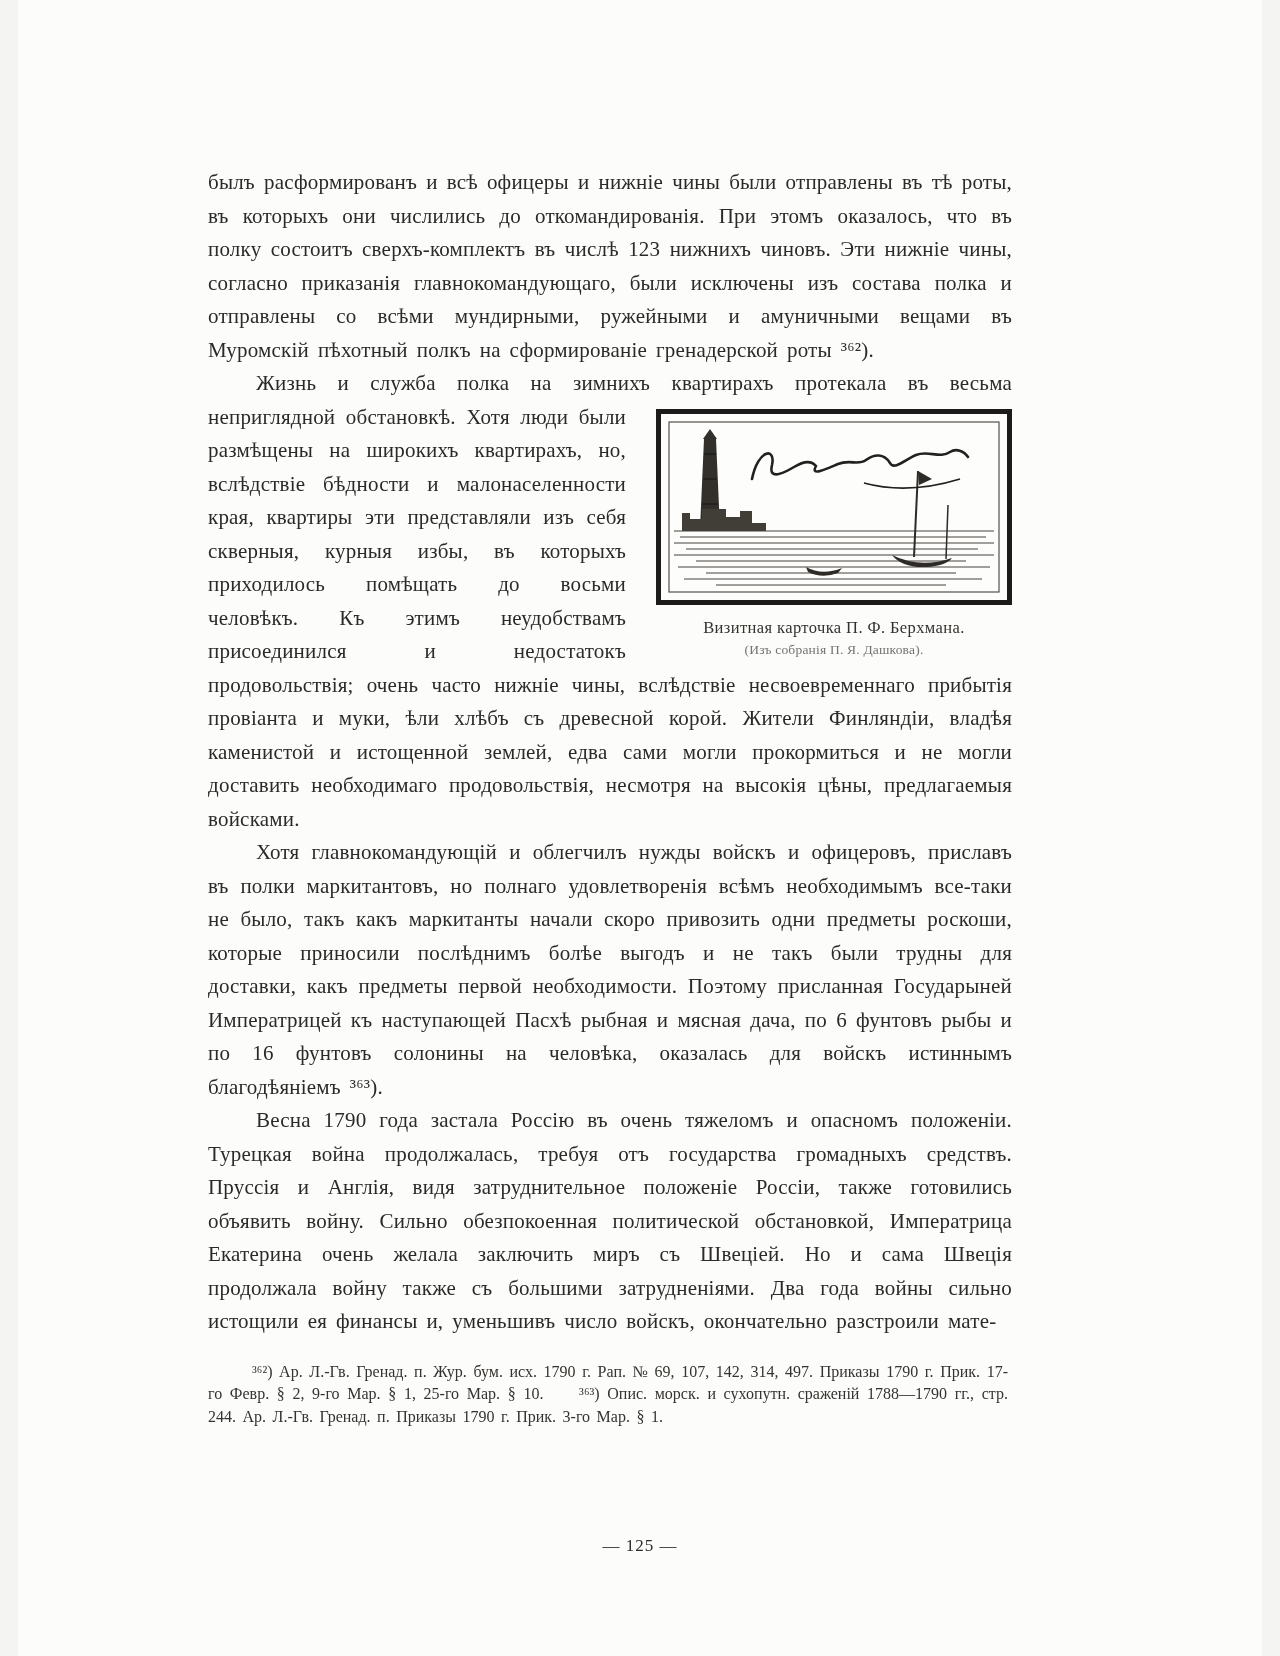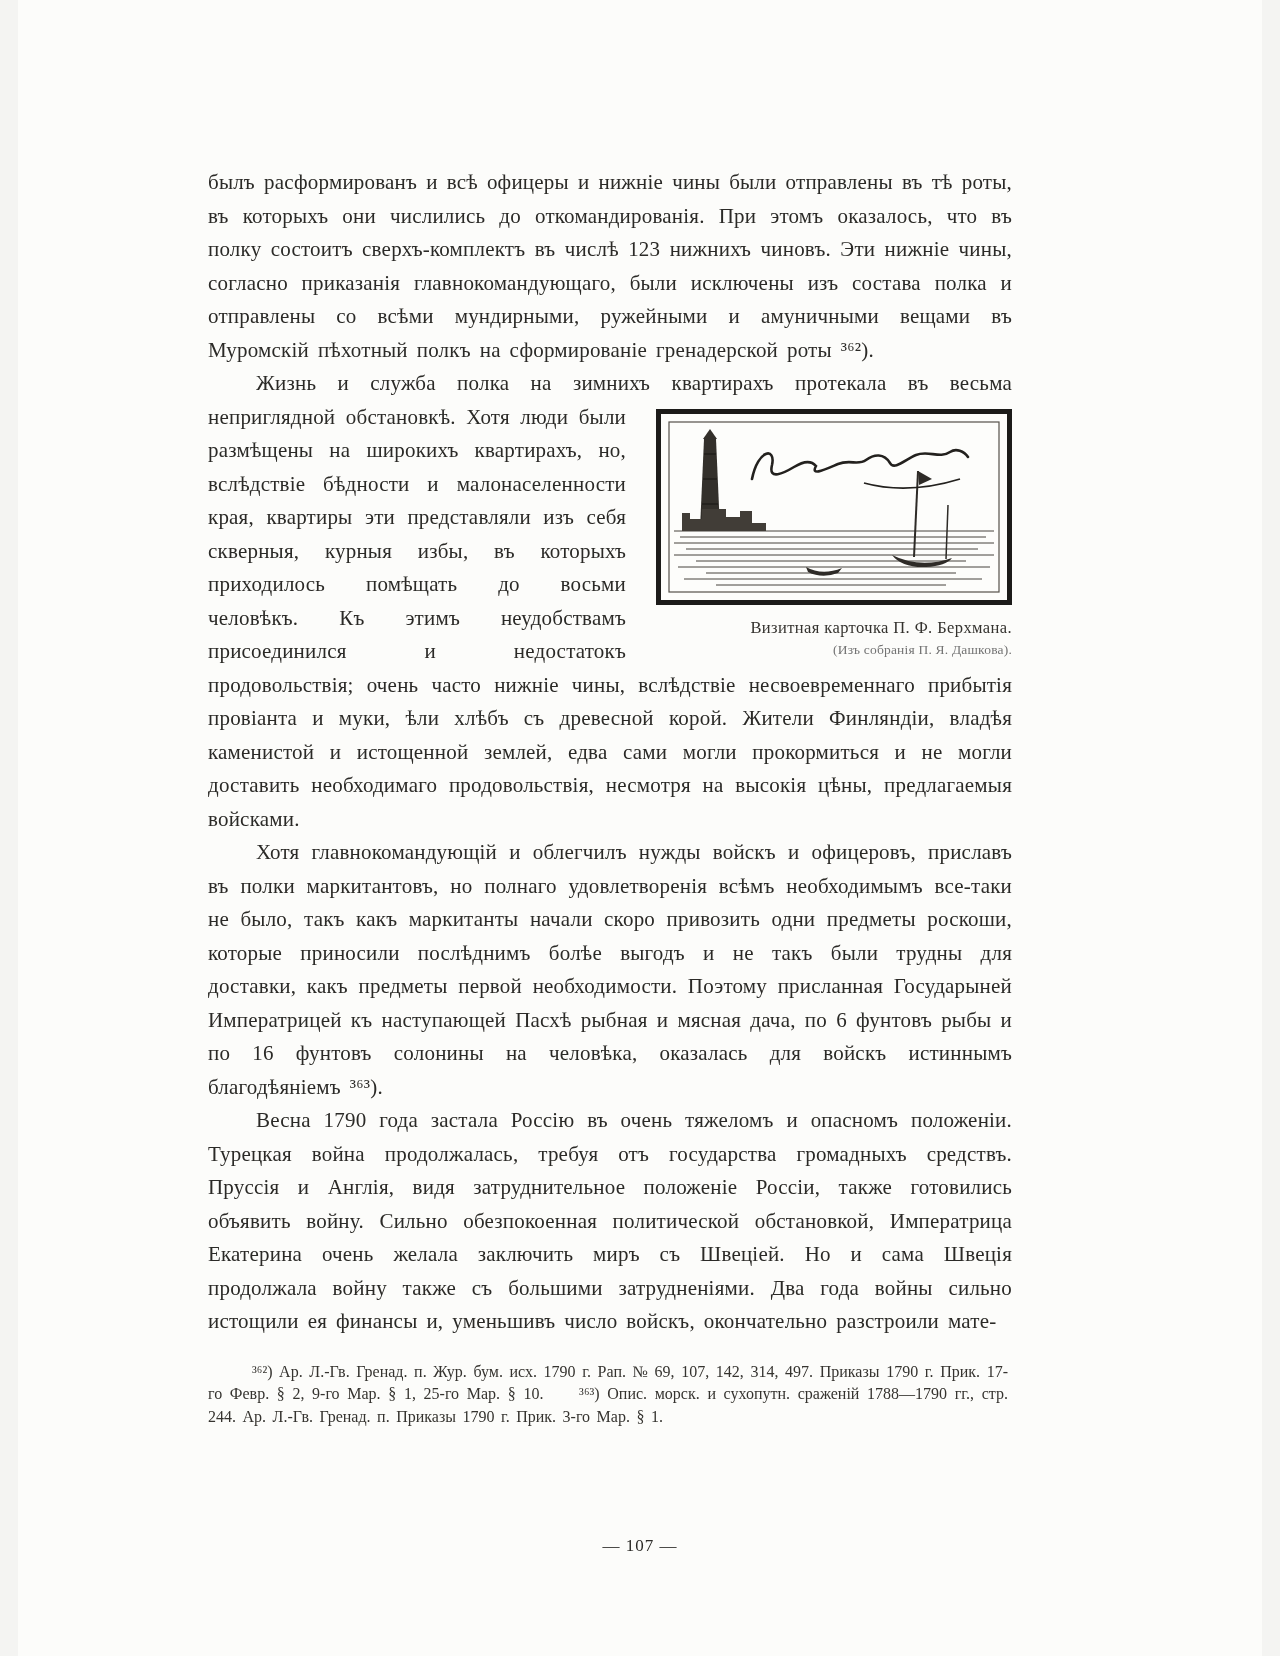--- a/index.html
+++ b/index.html
@@ -26,21 +26,21 @@
     text-align: justify;
     word-spacing: 3.5px;
     letter-spacing: 0.2px;
   }
   p.para.indent { text-indent: 48px; }
 
   .figwrap {
     float: right;
     width: 356px;
     margin: 8px 0 4px 30px;
-    text-align: right;
+    text-align: center;
     text-indent: 0;
     word-spacing: normal;
   }
   .figwrap svg { display: block; margin: 0 auto; }
   .cap1 {
     display: block;
     margin-top: 13px;
     font-size: 16.5px;
     line-height: 20px;
     letter-spacing: 0.4px;
@@ -141,15 +141,15 @@
 
   <p class="para indent">
     <span>Весна 1790 года застала Россію въ очень тяжеломъ и опасномъ положеніи. Турецкая война продолжалась, требуя отъ государства громадныхъ средствъ. Пруссія и Англія, видя затруднительное положеніе Россіи, также готовились объявить войну. Сильно обезпокоенная политической обстановкой, Императрица Екатерина очень желала заключить миръ съ Швеціей. Но и сама Швеція продолжала войну также съ большими затрудненіями. Два года войны сильно истощили ея финансы и, уменьшивъ число войскъ, окончательно разстроили мате-</span>
   </p>
 
   <p class="footnotes">
     <span>³⁶²) Ар. Л.-Гв. Гренад. п. Жур. бум. исх. 1790 г. Рап. № 69, 107, 142, 314, 497. Приказы 1790 г. Прик. 17-го Февр. § 2, 9-го Мар. § 1, 25-го Мар. § 10.</span>
     <span class="fn-gap">³⁶³) Опис. морск. и сухопутн. сраженій 1788—1790 гг., стр. 244. Ар. Л.-Гв. Гренад. п. Приказы 1790 г. Прик. 3-го Мар. § 1.</span>
   </p>
 
-  <div class="page-number">— 107 —</div>
+  <div class="page-number">— 125 —</div>
 
 </div>
 
 </body></html>

